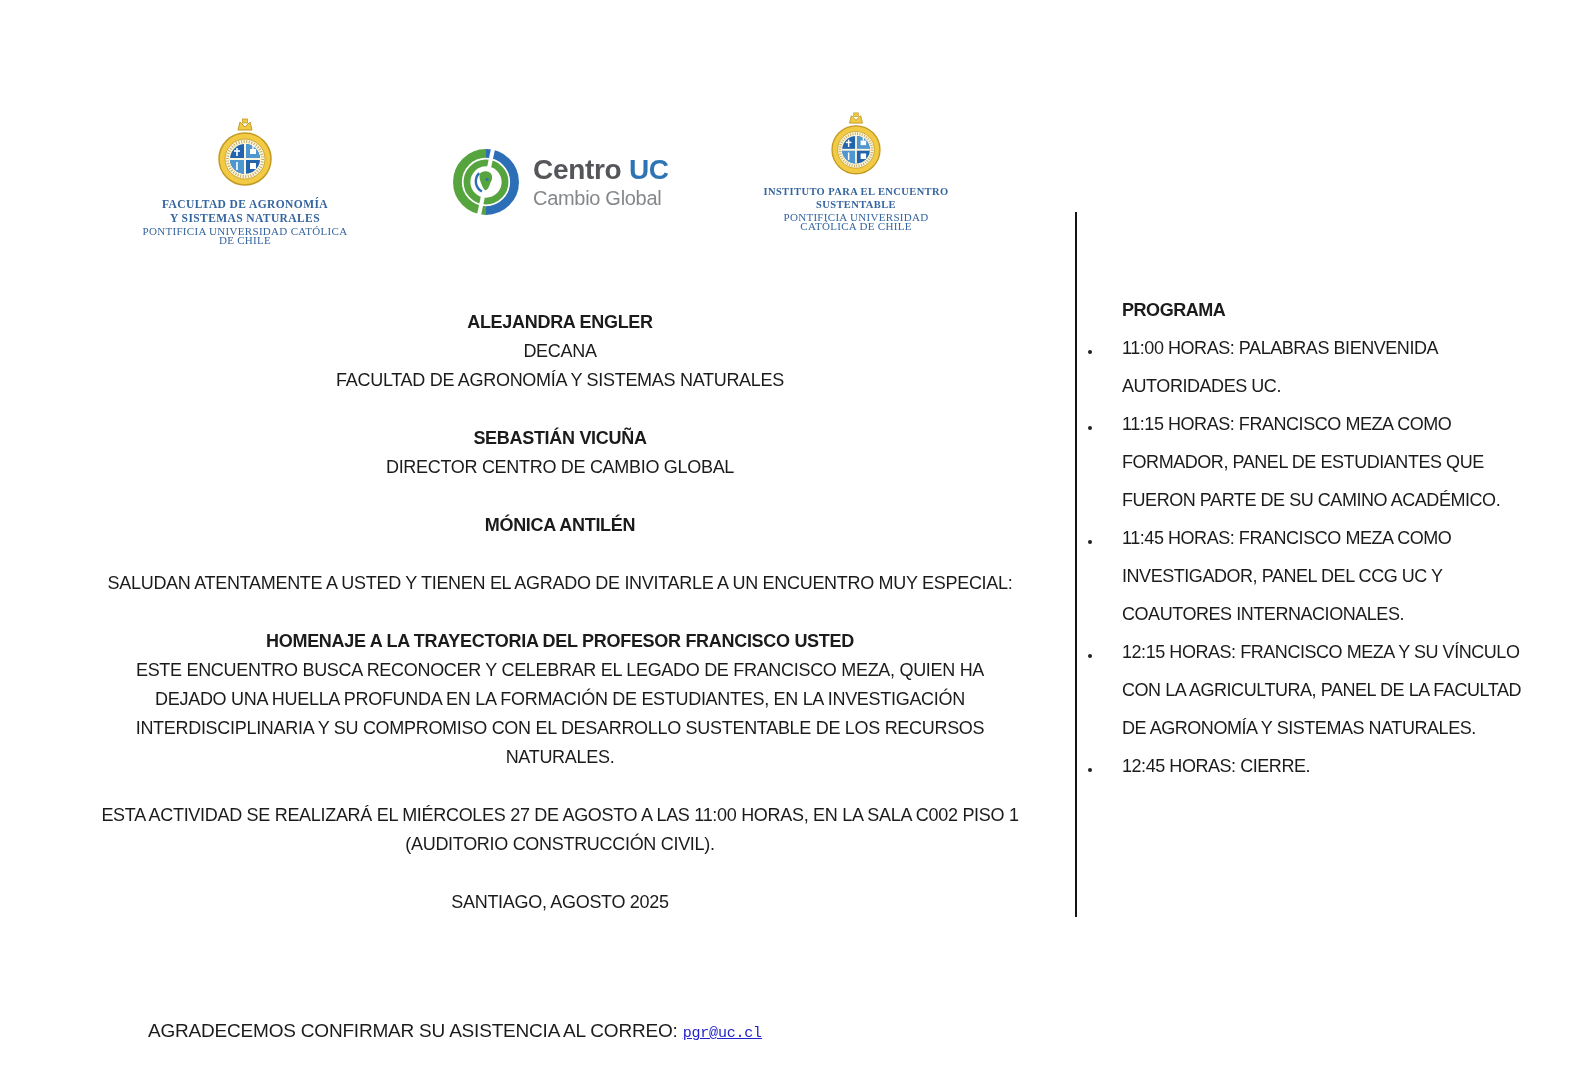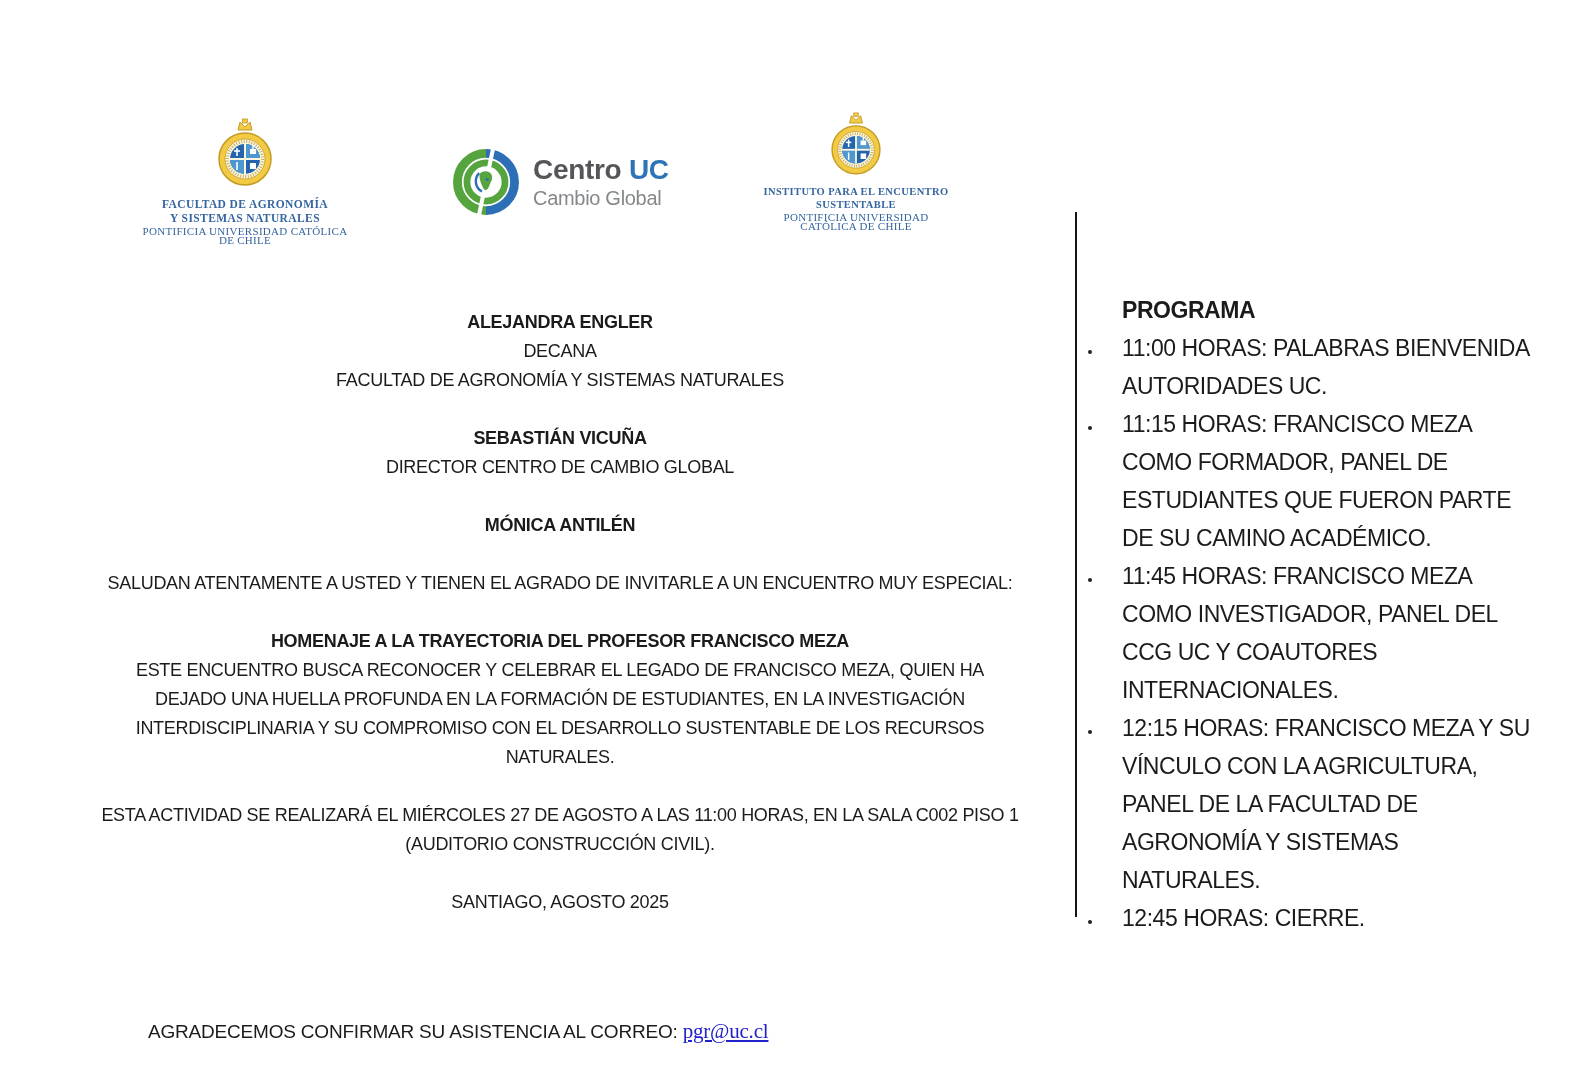--- a/index.html
+++ b/index.html
@@ -36,33 +36,33 @@
   .sig-roles { white-space:pre-line; }
   .event-title { font-weight:700; margin-bottom:0; }
   .dateline { margin-bottom:0; }
 
   
   .v-divider { position:absolute; left:1075px; top:212px; width:2px; height:705px; background:#151515; }
 
   
   .program-col {
     position:absolute; left:1122px; top:291px; width:420px;
-    font-size:23px; line-height:38px; letter-spacing:-.45px;
+    font-size:18px; line-height:38px; letter-spacing:-.45px;
   }
   .program-title { font-weight:700; }
   .program-item { position:relative; }
   .program-item::before {
     content:""; position:absolute; left:-34px; top:21px;
     width:4px; height:4px; background:#222; border-radius:50%;
   }
 
   
   .rsvp { position:absolute; left:148px; top:1018px; font-size:19px; line-height:26px; letter-spacing:-.2px; }
   .rsvp a {
-    font-family:Liberation Serif, serif; font-size:21px;
+    font-family:Liberation Mono, monospace; font-size:15px;
     color:#2222cc; text-decoration:underline;
   }
 </style>
 </head>
 <body>
 
 <div class="logo-facultad">
   <svg class="crest-svg" width="56" height="76" viewBox="0 0 56 76">
     <polygon points="21,12 23,4 28,9 33,4 35,12" fill="#f2ca43" stroke="#c39b25" stroke-width="1"></polygon>
     <rect x="25.5" y="1" width="5" height="4" fill="#f2ca43" stroke="#c39b25" stroke-width="0.8"></rect>
@@ -143,21 +143,21 @@
         <div class="sig-roles">DIRECTOR CENTRO DE CAMBIO GLOBAL</div>
       </div>
 
       <div class="block">
         <div class="sig-name">MÓNICA ANTILÉN</div>
       </div>
     </div>
 
   <p class="block">SALUDAN ATENTAMENTE A USTED Y TIENEN EL AGRADO DE INVITARLE A UN ENCUENTRO MUY ESPECIAL:</p>
 
-  <p class="event-title">HOMENAJE A LA TRAYECTORIA DEL PROFESOR FRANCISCO MEZA</p>
+  <p class="event-title">HOMENAJE A LA TRAYECTORIA DEL PROFESOR FRANCISCO USTED</p>
   <p class="block">ESTE ENCUENTRO BUSCA RECONOCER Y CELEBRAR EL LEGADO DE FRANCISCO MEZA, QUIEN HA DEJADO UNA HUELLA PROFUNDA EN LA FORMACIÓN DE ESTUDIANTES, EN LA INVESTIGACIÓN INTERDISCIPLINARIA Y SU COMPROMISO CON EL DESARROLLO SUSTENTABLE DE LOS RECURSOS NATURALES.</p>
 
   <p class="block">ESTA ACTIVIDAD SE REALIZARÁ EL MIÉRCOLES 27 DE AGOSTO A LAS 11:00 HORAS, EN LA SALA C002 PISO 1 (AUDITORIO CONSTRUCCIÓN CIVIL).</p>
 
   <p class="dateline">SANTIAGO, AGOSTO 2025</p>
 </div>
 
 <div class="v-divider"></div>
 
 <div class="program-col">

